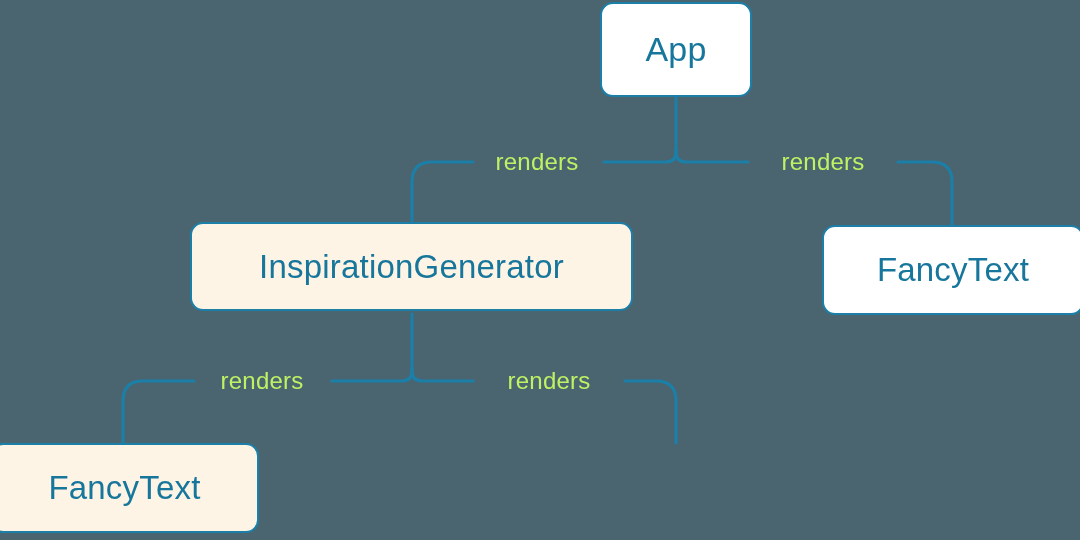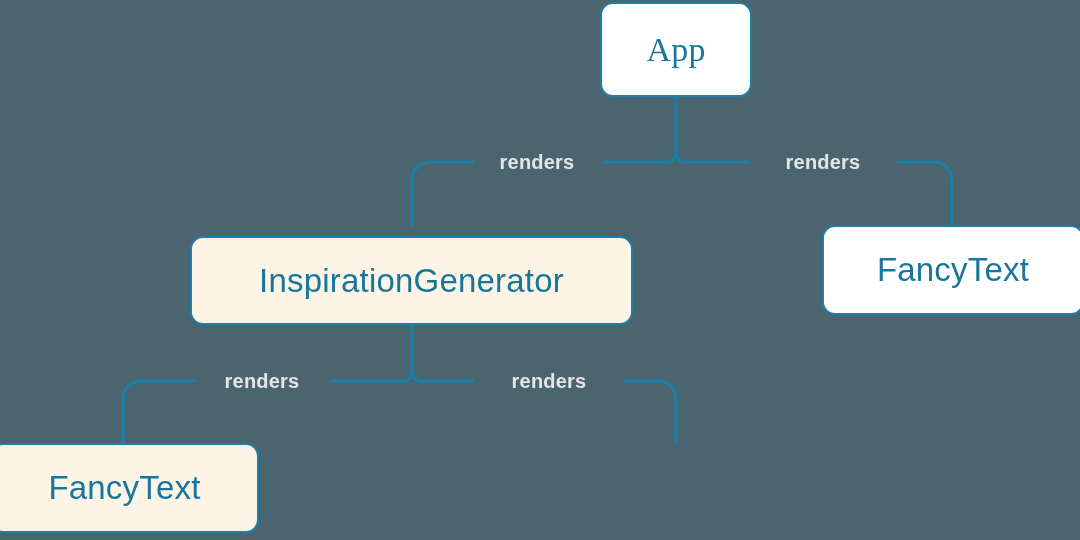--- a/index.html
+++ b/index.html
@@ -33,35 +33,34 @@
     display: flex;
     align-items: center;
     justify-content: center;
     color: #17769b;
     letter-spacing: 0.2px;
     white-space: nowrap;
   }
   .node-white { background: #ffffff; }
   .node-cream { background: #fdf4e5; }
 
-  #node-app        { left: 600px; top: 2px;   width: 152px; height: 95px;  font-size: 34px; font-family: Liberation Serif, serif; }
-  #node-inspgen    { left: 190px; top: 236px; width: 443px; height: 89px;  font-size: 33px; }
+  #node-app        { left: 600px; top: 2px;   width: 152px; height: 95px;  font-size: 34px; }
+  #node-inspgen    { left: 190px; top: 222px; width: 443px; height: 89px;  font-size: 33px; }
   #node-fancy-right{ left: 822px; top: 225px; width: 262px; height: 90px;  font-size: 33px; border-top-right-radius: 13px; border-bottom-right-radius: 13px; }
   #node-fancy-left { left: -10px; top: 443px; width: 269px; height: 90px;  font-size: 33px; }
   #node-copyright  { left: 548px; top: 443px; width: 256px; height: 89px;  font-size: 33px; }
 
   .edge-label {
     position: absolute;
-    color: #e5e5e5;
-    font-size: 20px;
+    color: #bef264;
+    font-size: 24px;
     letter-spacing: 0.2px;
     transform: translate(-50%, -50%);
     white-space: nowrap;
     pointer-events: none;
-    font-weight: bold;
   }
   #label-app-inspgen   { left: 537px; top: 162px; }
   #label-app-fancy     { left: 823px; top: 162px; }
   #label-ig-fancy      { left: 262px; top: 381px; }
   #label-ig-copyright  { left: 549px; top: 381px; }
 </style>
 </head>
 <body>
 
 <div id="diagram">

